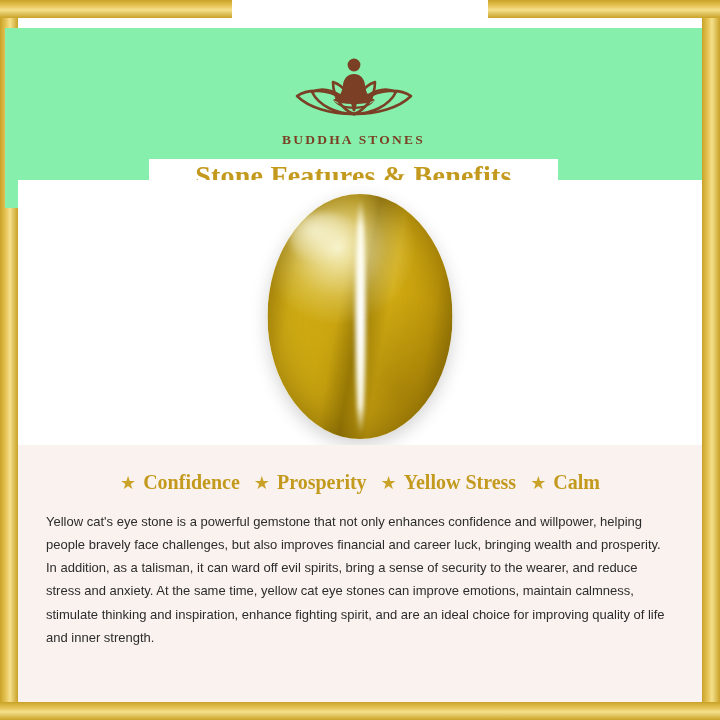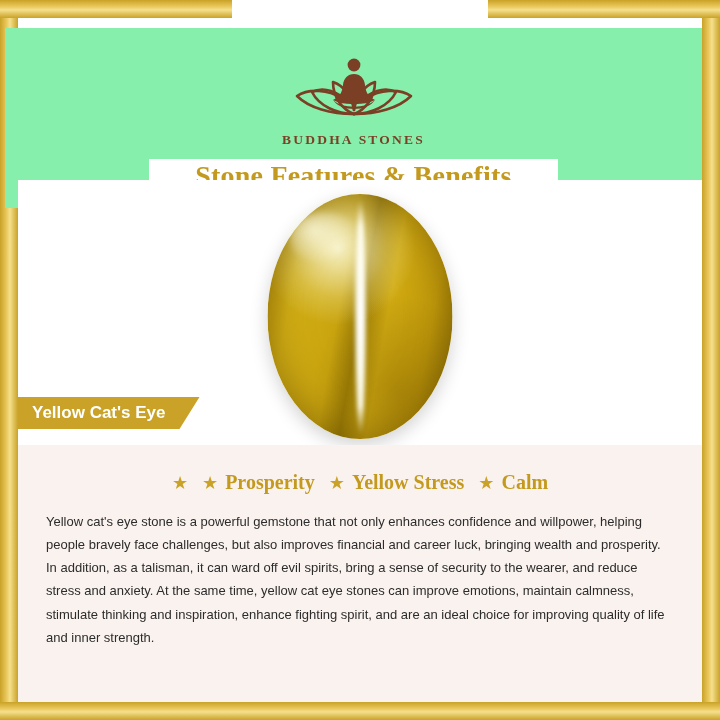--- a/index.html
+++ b/index.html
@@ -229,29 +229,27 @@
     </div>
   </div>
 
   <div class="stone-area">
     <div class="stone">
       <div class="stone-gloss"></div>
       <div class="stone-chatoyance"></div>
     </div>
   </div>
 
-  <div class="name-tab">
-    <span class="label">Yellow Cat's Eye</span>
-  </div>
 
   <div class="panel">
 
     <div class="benefits">
       <div class="benefit">
         <span class="star">★</span>
+        <span class="btext">Confidence</span>
       </div>
       <div class="benefit">
         <span class="star">★</span>
         <span class="btext">Prosperity</span>
       </div>
       <div class="benefit">
         <span class="star">★</span>
         <span class="btext">Yellow Stress</span>
       </div>
       <div class="benefit">

